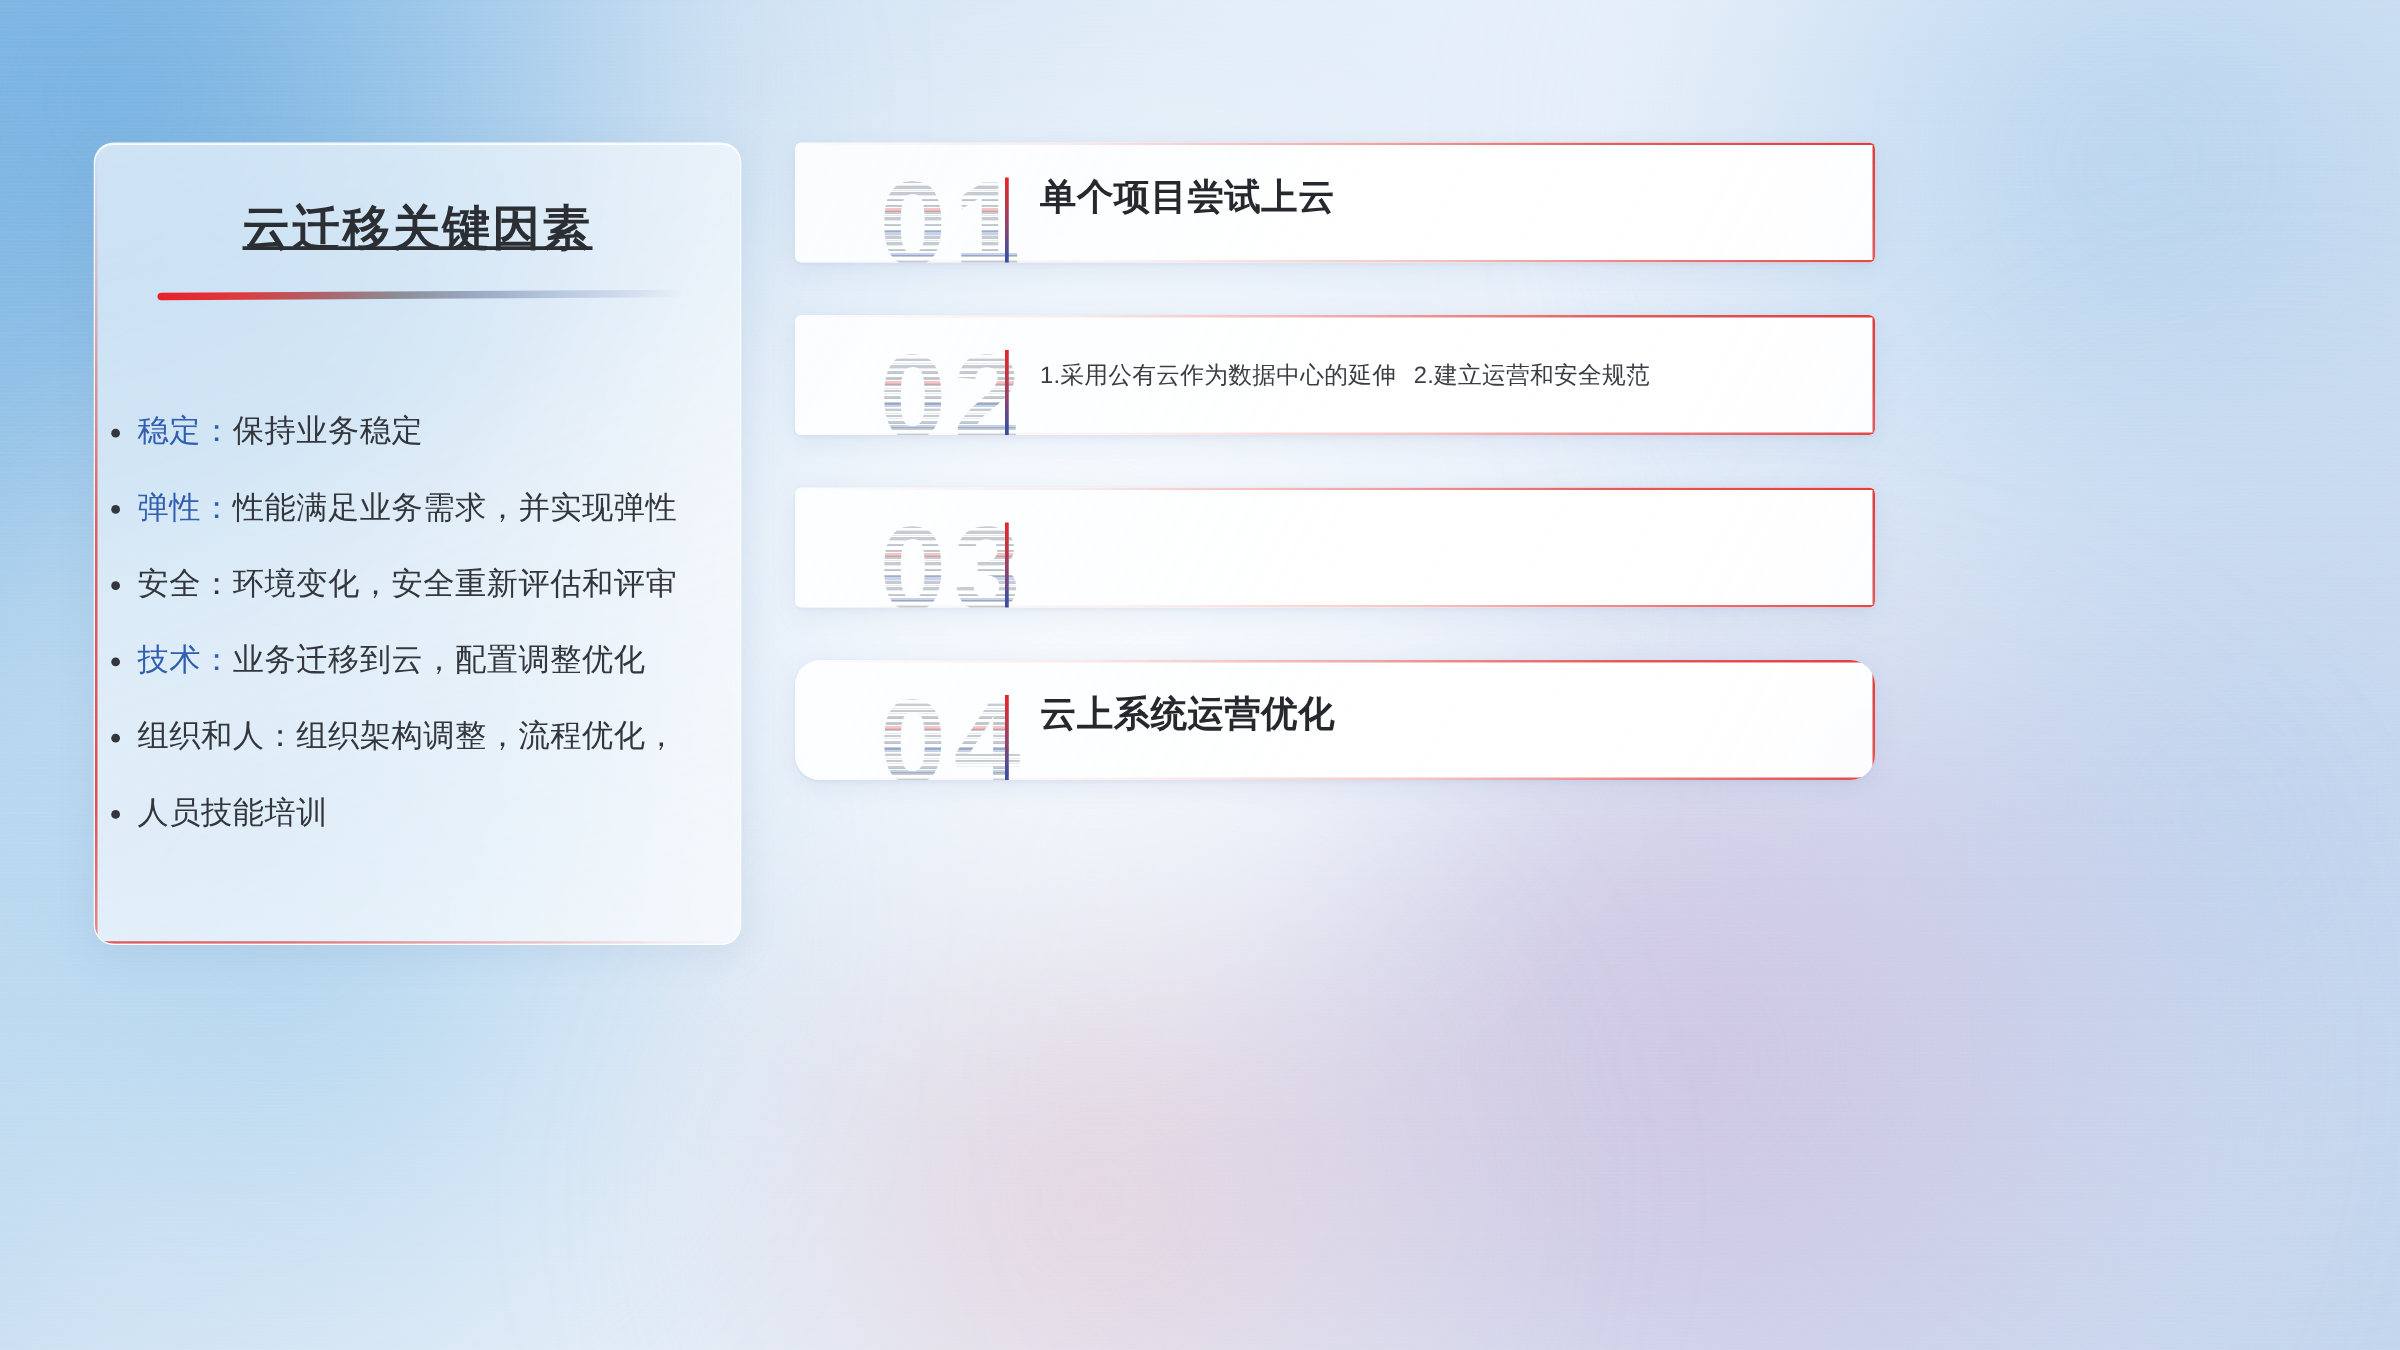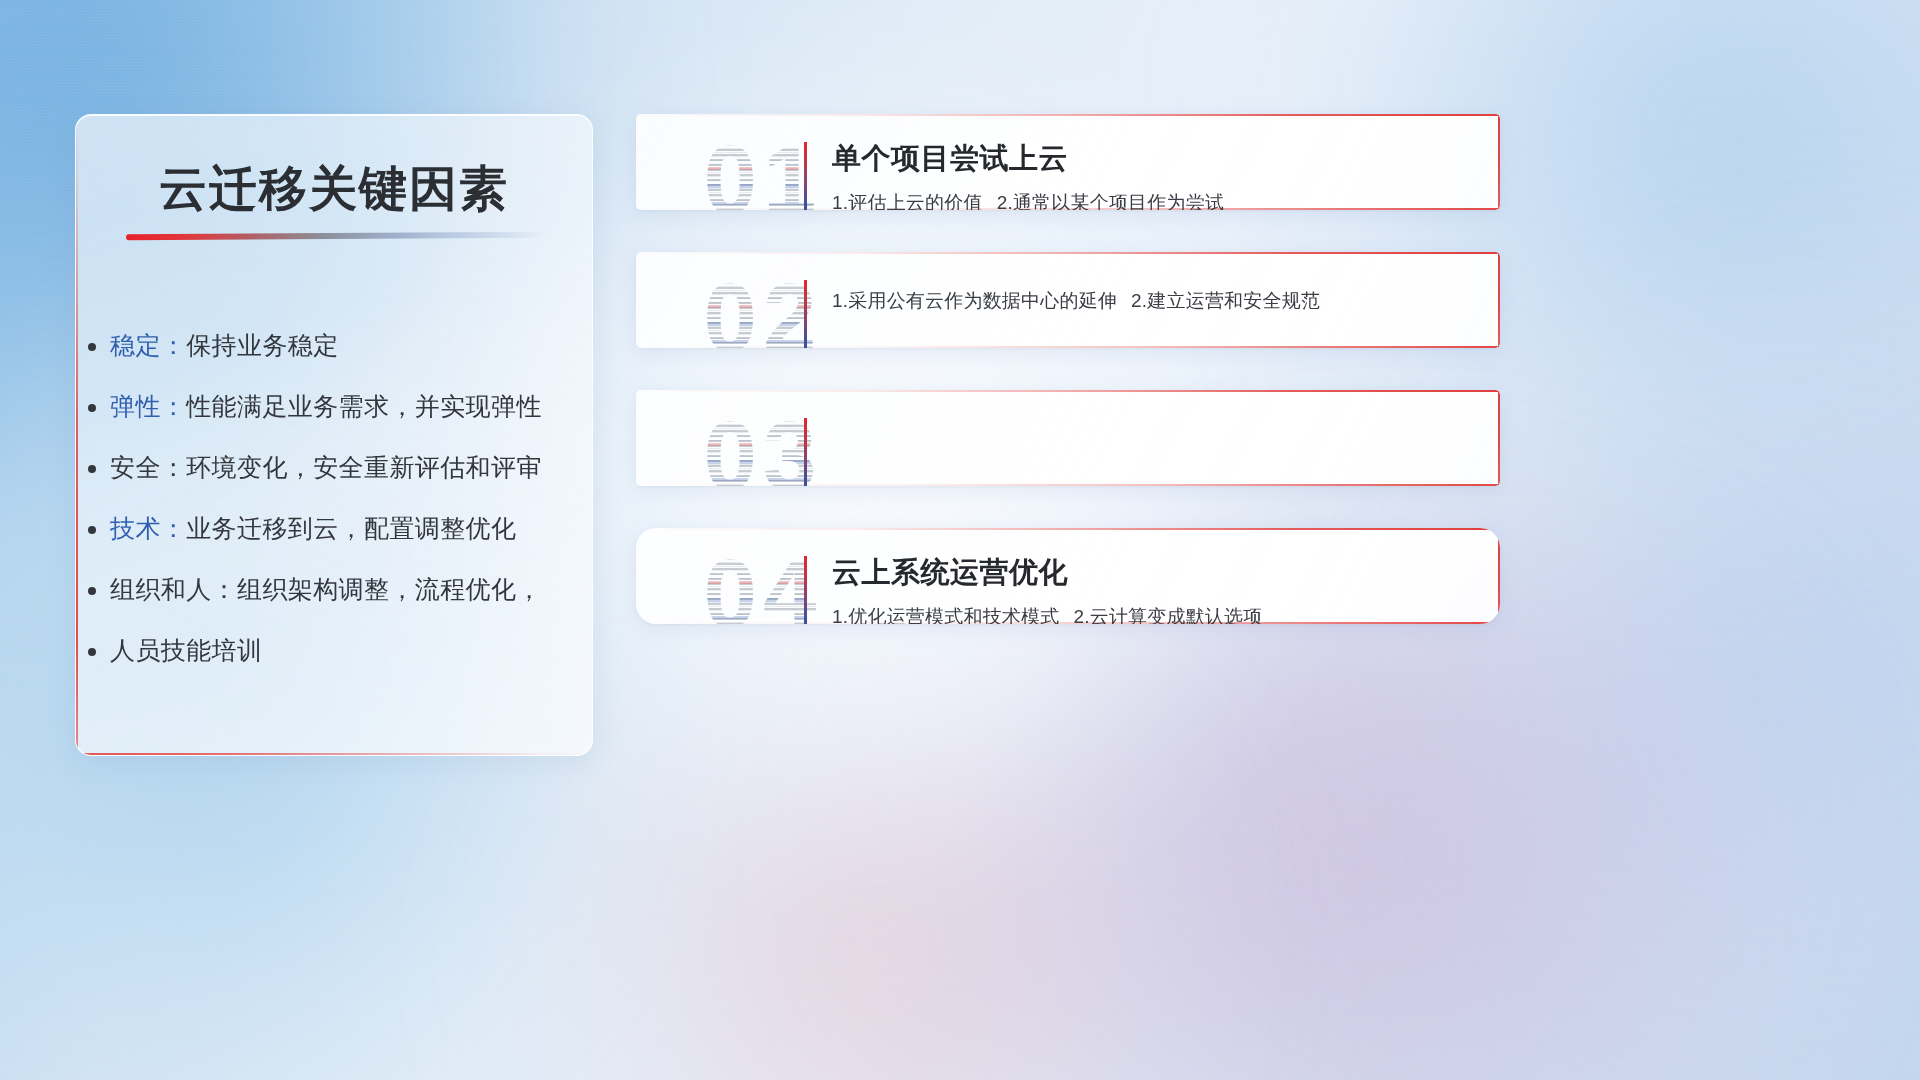--- a/index.html
+++ b/index.html
@@ -131,25 +131,26 @@
       rgba(226,58,58,0.35) 62%,
       rgba(226,58,58,0.05) 90%,
       rgba(226,58,58,0) 100%);
   }
 
   .panel-title {
     position: absolute;
     left: 0; right: 0;
     top: 42px;
     text-align: center;
-    font-size: 48px;
+    font-size: 38px;
     font-weight: 700;
     letter-spacing: 2px;
     color: #2b2e33;
     font-family: "Liberation Sans", "DejaVu Sans", sans-serif;
+    text-decoration: underline;
   }
   .title-rule {
     position: absolute;
     left: 50px;
     top: 118px;
     width: 420px;
     height: 6px;
     border-radius: 3px;
     background: linear-gradient(90deg,
       #e8202a 0%,
@@ -390,21 +391,20 @@
         <div class="card-top-rule"></div>
         <div class="card-right-rule"></div>
         <div class="card-bottom-rule"></div>
         <div class="card-num-ghost">01</div>
         <div class="card-num">01</div>
         <div class="card-num-tint-r">01</div>
         <div class="card-num-tint-b">01</div>
         <div class="card-divider"></div>
         <div class="card-body">
           <div class="card-title">单个项目尝试上云</div>
-          <div class="card-desc"><span>1.评估上云的价值</span><span class="gap"></span><span>2.通常以某个项目作为尝试</span></div>
         </div>
       </article>
       <article class="card">
         <div class="card-top-rule"></div>
         <div class="card-right-rule"></div>
         <div class="card-bottom-rule"></div>
         <div class="card-num-ghost">02</div>
         <div class="card-num">02</div>
         <div class="card-num-tint-r">02</div>
         <div class="card-num-tint-b">02</div>
@@ -427,18 +427,17 @@
         <div class="card-top-rule"></div>
         <div class="card-right-rule"></div>
         <div class="card-bottom-rule"></div>
         <div class="card-num-ghost">04</div>
         <div class="card-num">04</div>
         <div class="card-num-tint-r">04</div>
         <div class="card-num-tint-b">04</div>
         <div class="card-divider"></div>
         <div class="card-body">
           <div class="card-title">云上系统运营优化</div>
-          <div class="card-desc"><span>1.优化运营模式和技术模式</span><span class="gap"></span><span>2.云计算变成默认选项</span></div>
         </div>
       </article>
     </section>
 
 </div>
 
 </body></html>

